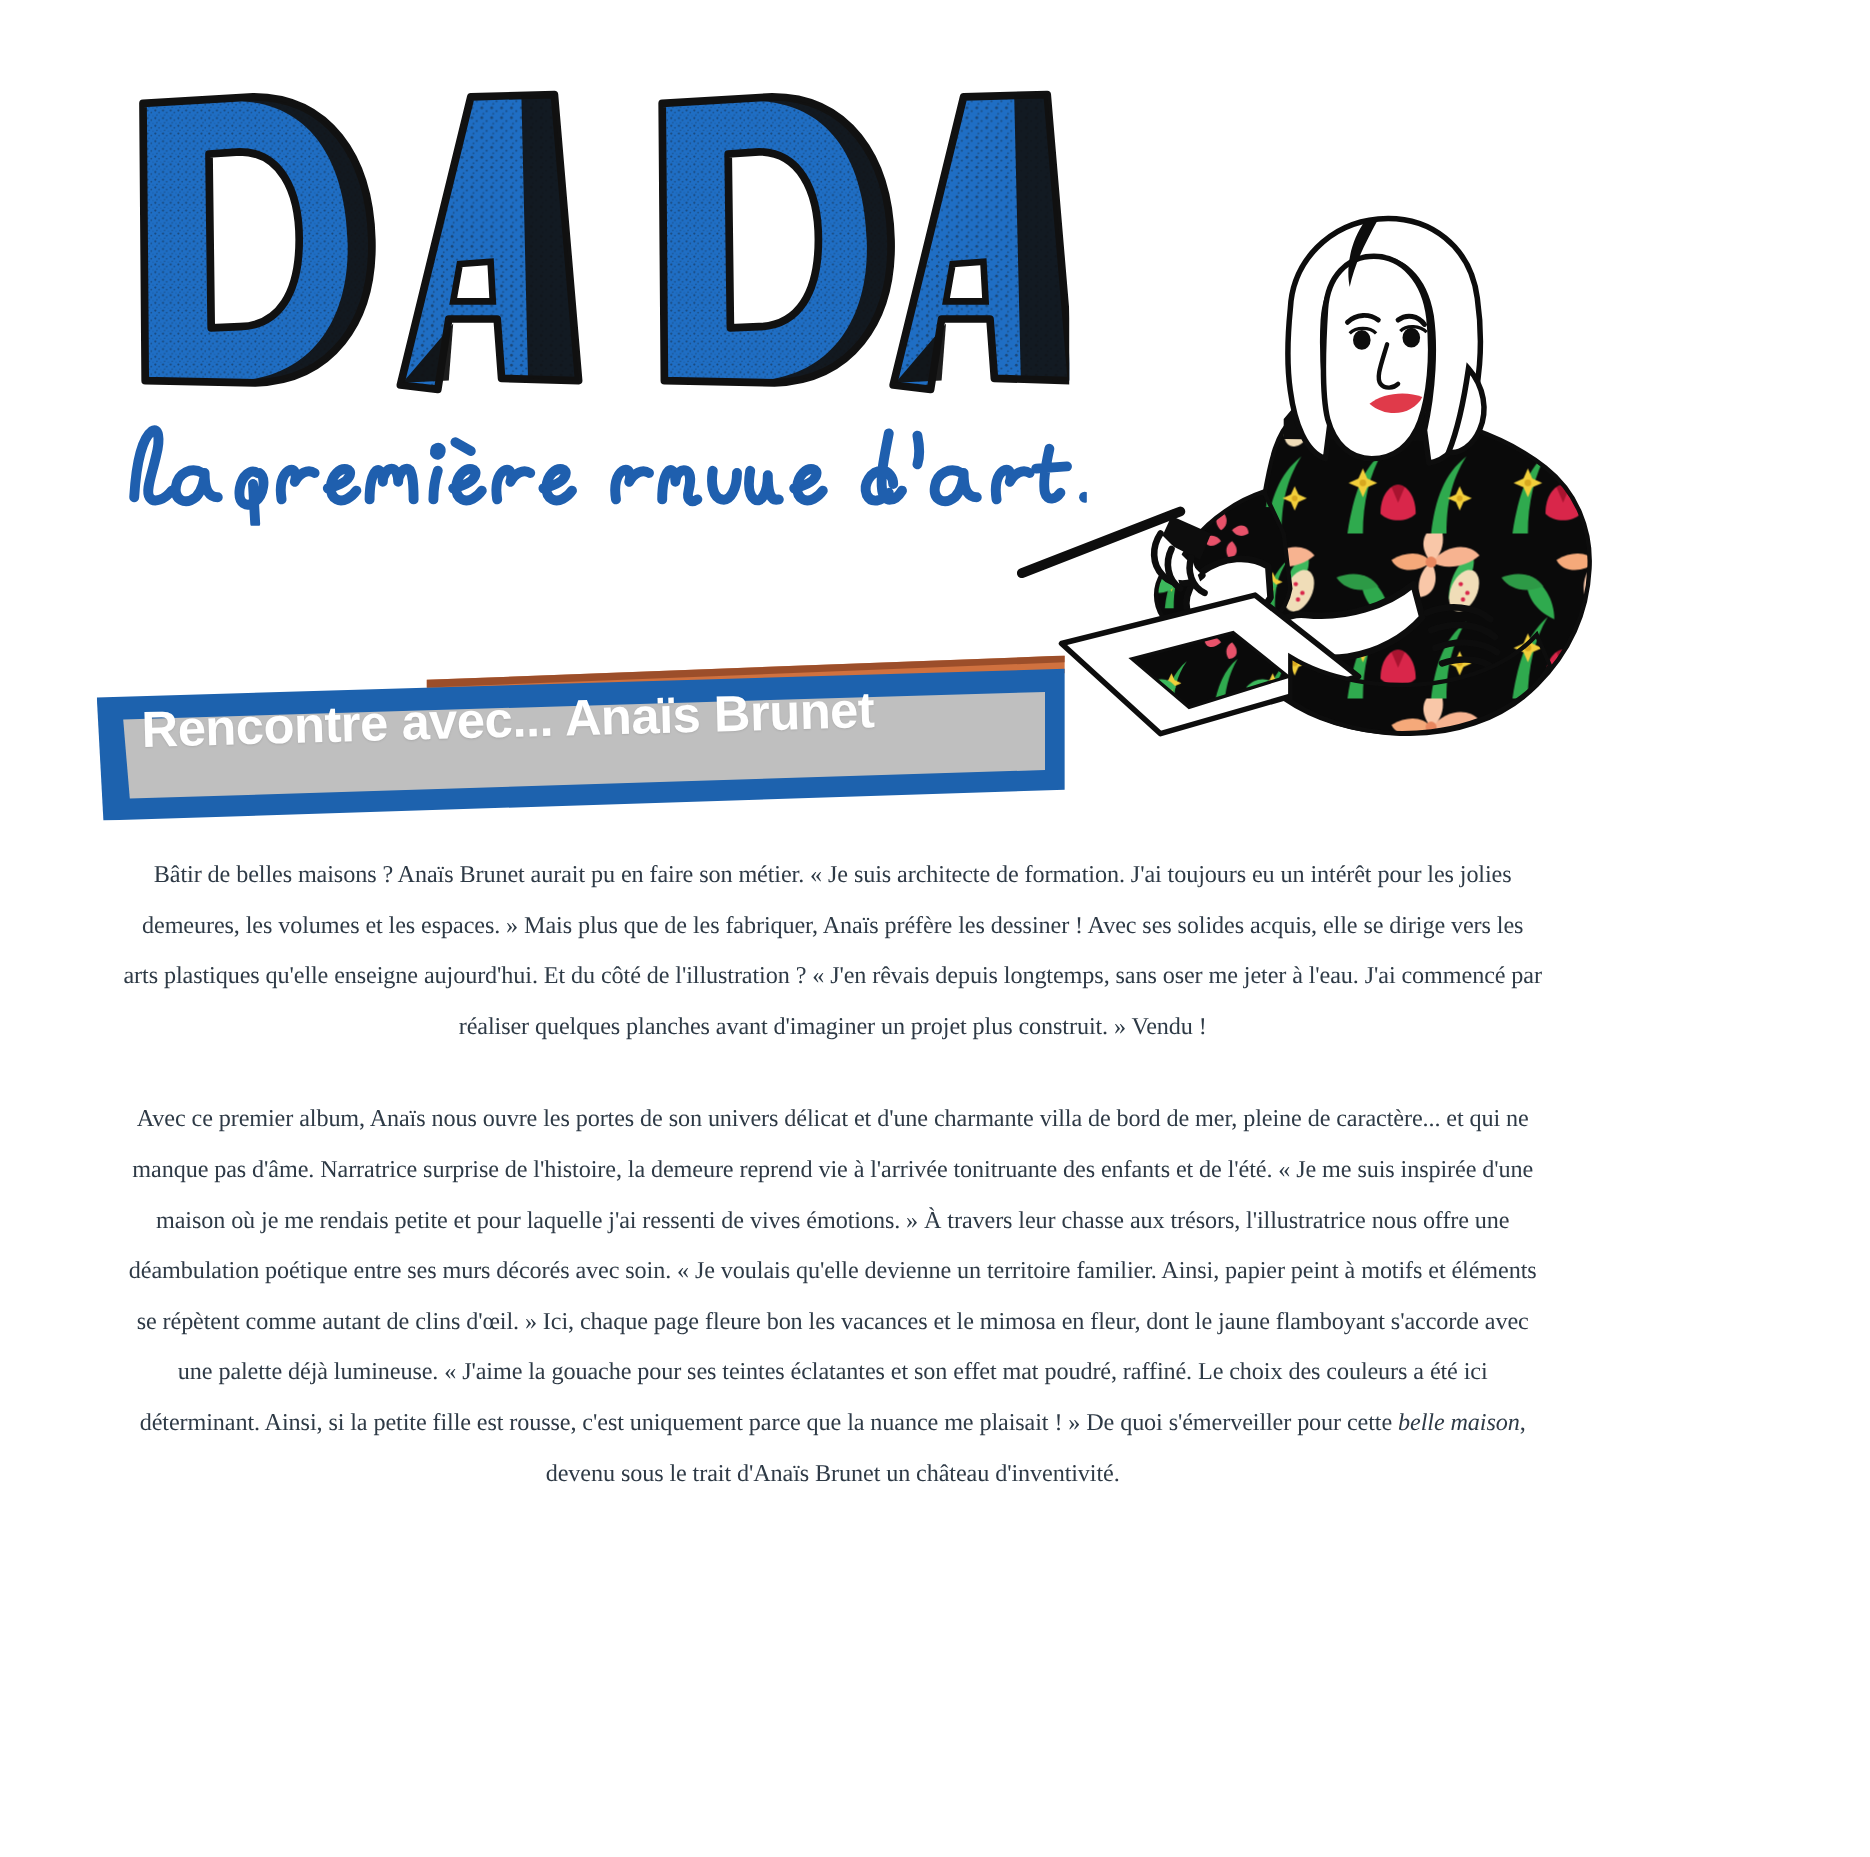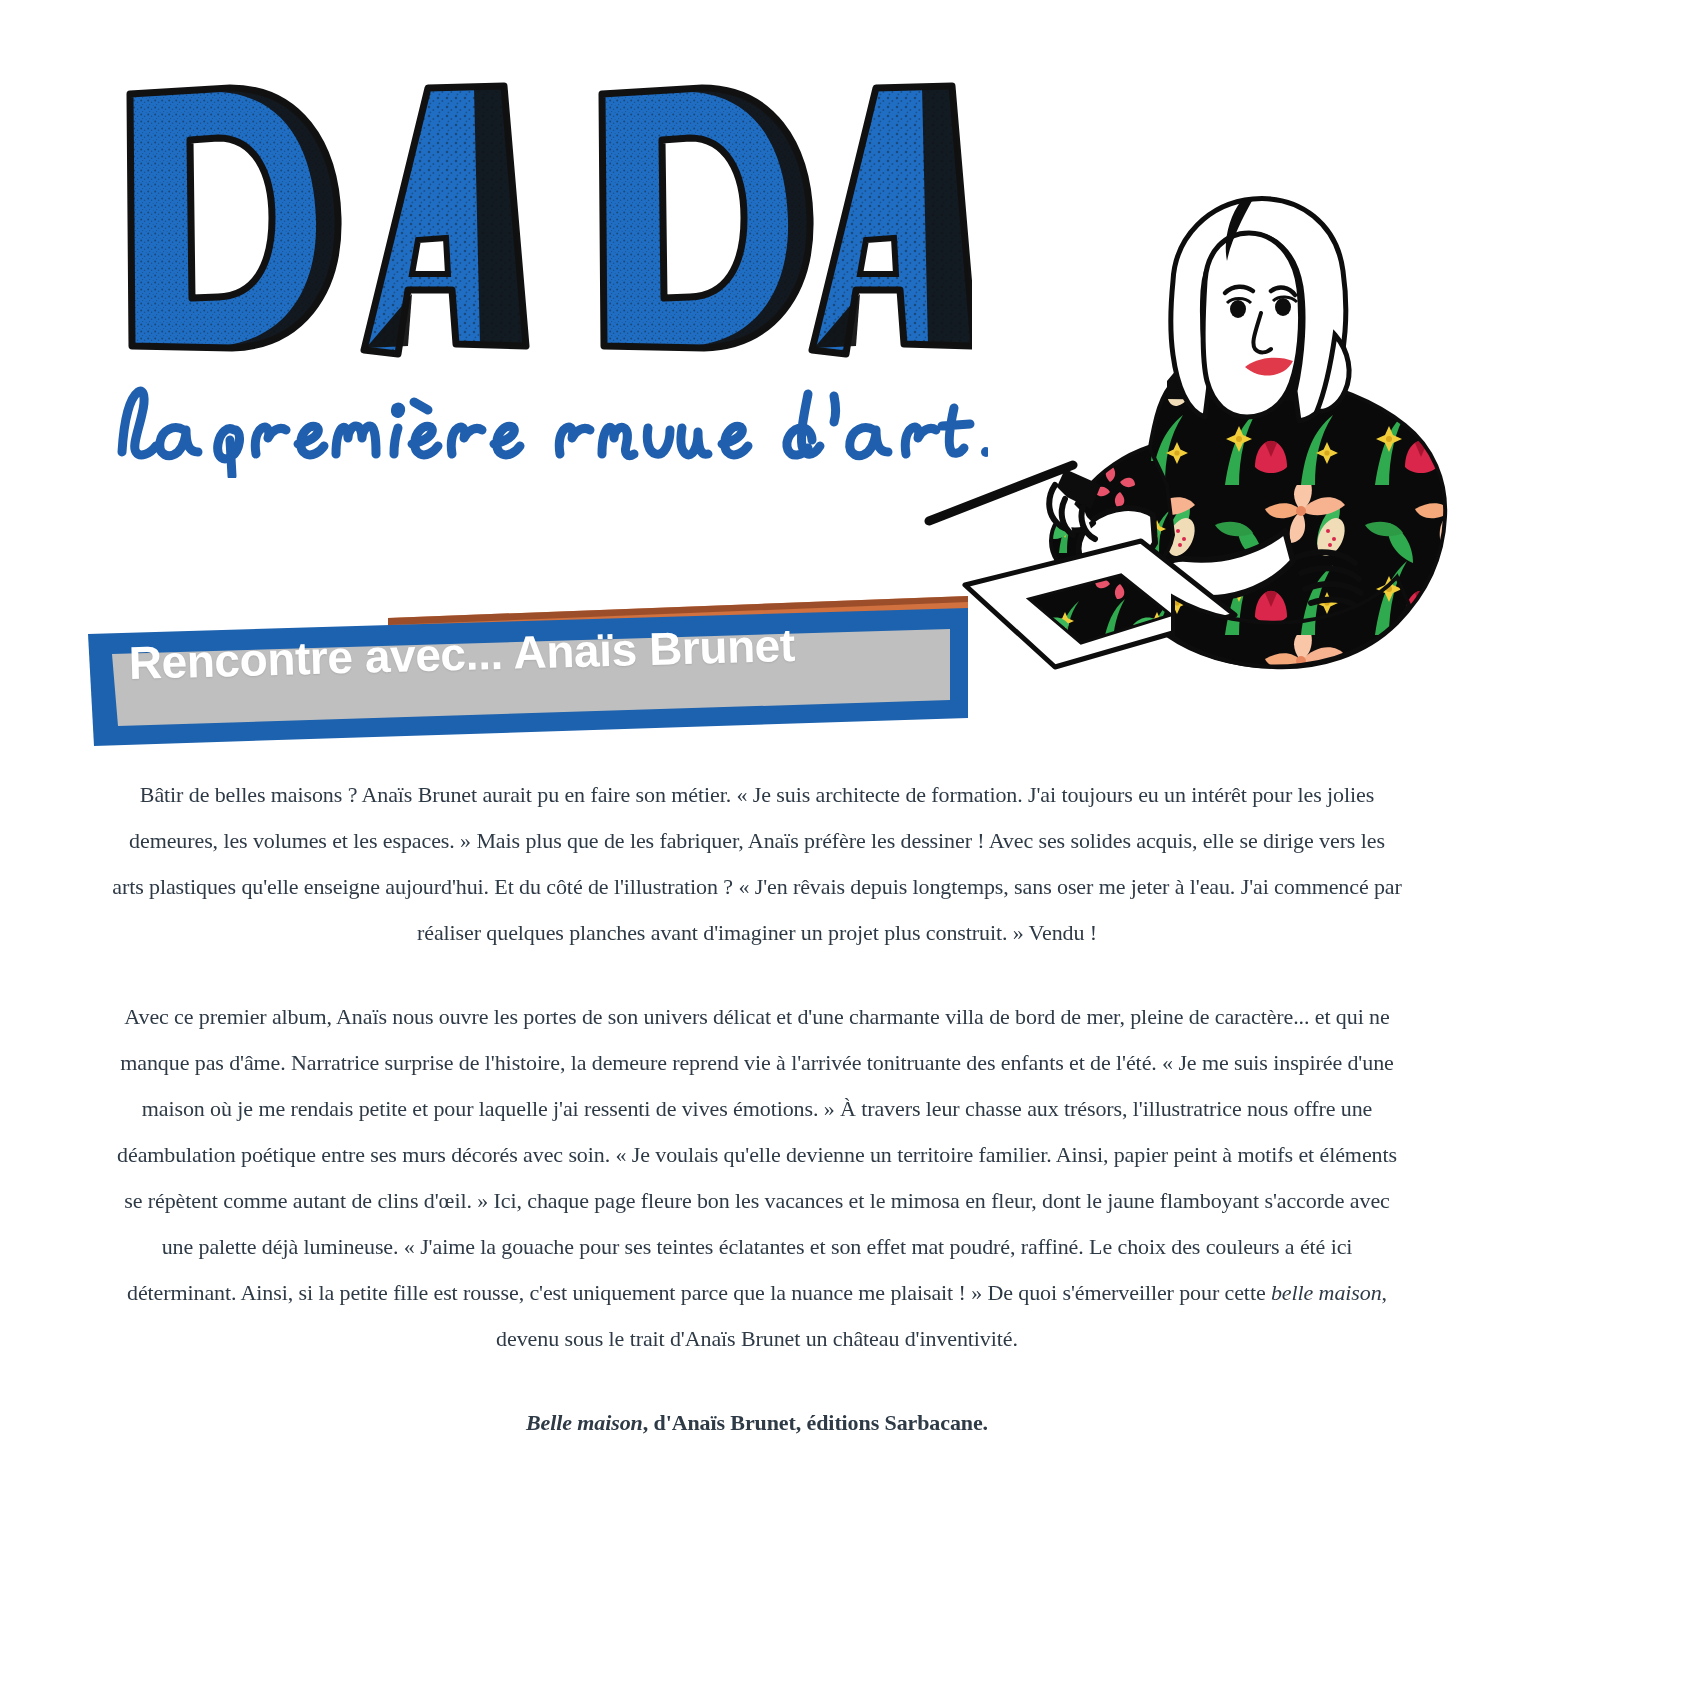--- a/index.html
+++ b/index.html
@@ -382,16 +382,15 @@
                  L504 420
                  C486 452 444 474 396 480
                  C346 486 300 474 268 452 Z" fill="url(#floral)" stroke="#0d0d0d" stroke-width="4"></path>
       </g>
     </svg>
   </div>
 
   <div class="article">
     <p>Bâtir de belles maisons ? Anaïs Brunet aurait pu en faire son métier. « Je suis architecte de formation. J'ai toujours eu un intérêt pour les jolies demeures, les volumes et les espaces. » Mais plus que de les fabriquer, Anaïs préfère les dessiner ! Avec ses solides acquis, elle se dirige vers les arts plastiques qu'elle enseigne aujourd'hui. Et du côté de l'illustration ? « J'en rêvais depuis longtemps, sans oser me jeter à l'eau. J'ai commencé par réaliser quelques planches avant d'imaginer un projet plus construit. » Vendu !</p>
     <p class="para-2"><span>Avec ce premier album, Anaïs nous ouvre les portes de son univers délicat et d'une charmante villa de bord de mer, pleine de caractère... et qui ne manque pas d'âme. Narratrice surprise de l'histoire, la demeure reprend vie à l'arrivée tonitruante des enfants et de l'été. « Je me suis inspirée d'une maison où je me rendais petite et pour laquelle j'ai ressenti de vives émotions. » À travers leur chasse aux trésors, l'illustratrice nous offre une déambulation poétique entre ses murs décorés avec soin. « Je voulais qu'elle devienne un territoire familier. Ainsi, papier peint à motifs et éléments se répètent comme autant de clins d'œil. » Ici, chaque page fleure bon les vacances et le mimosa en fleur, dont le jaune flamboyant s'accorde avec une palette déjà lumineuse. « J'aime la gouache pour ses teintes éclatantes et son effet mat poudré, raffiné. Le choix des couleurs a été ici déterminant. Ainsi, si la petite fille est rousse, c'est uniquement parce que la nuance me plaisait ! » De quoi s'émerveiller pour cette </span><em class="work">belle maison</em><span>, devenu sous le trait d'Anaïs Brunet un château d'inventivité.</span></p>
-    <p class="credit"><em class="work">Belle maison</em><span>, d'Anaïs Brunet, éditions Sarbacane.</span></p>
   </div>
 
 </div>
 
 </body></html>

